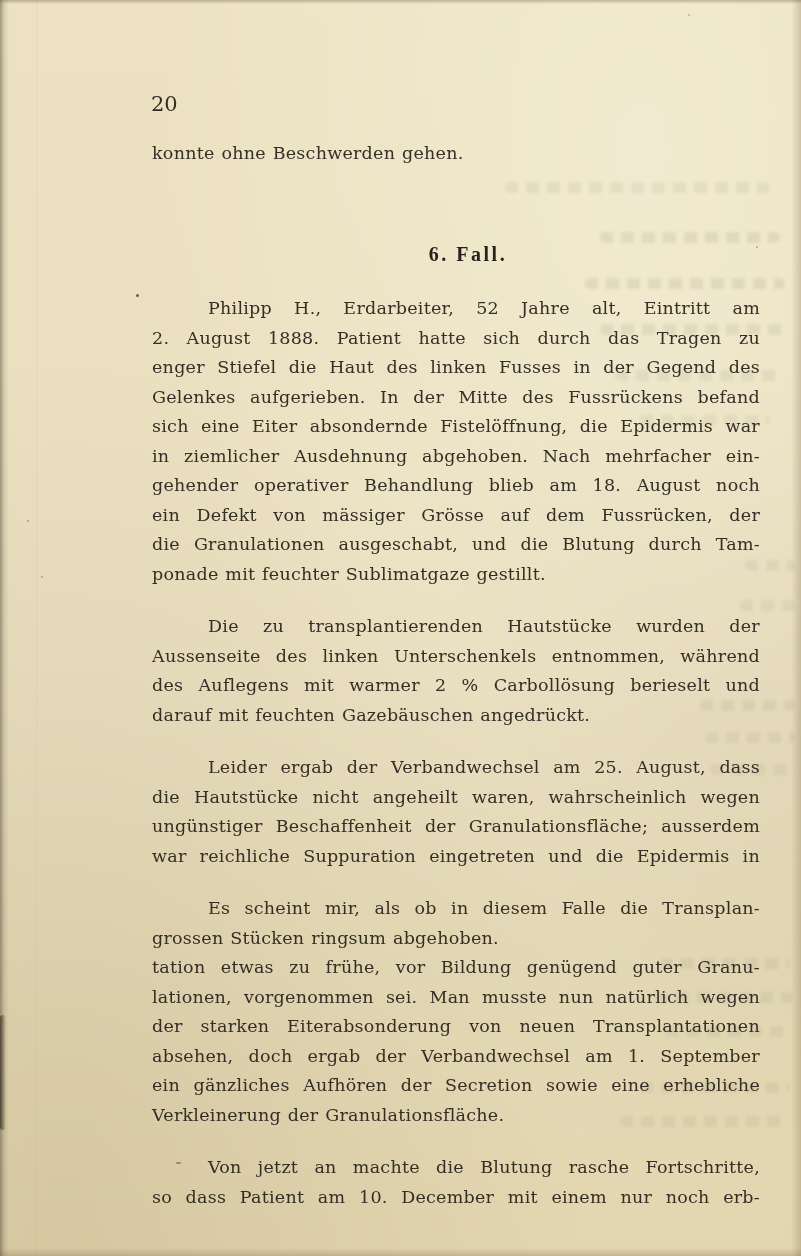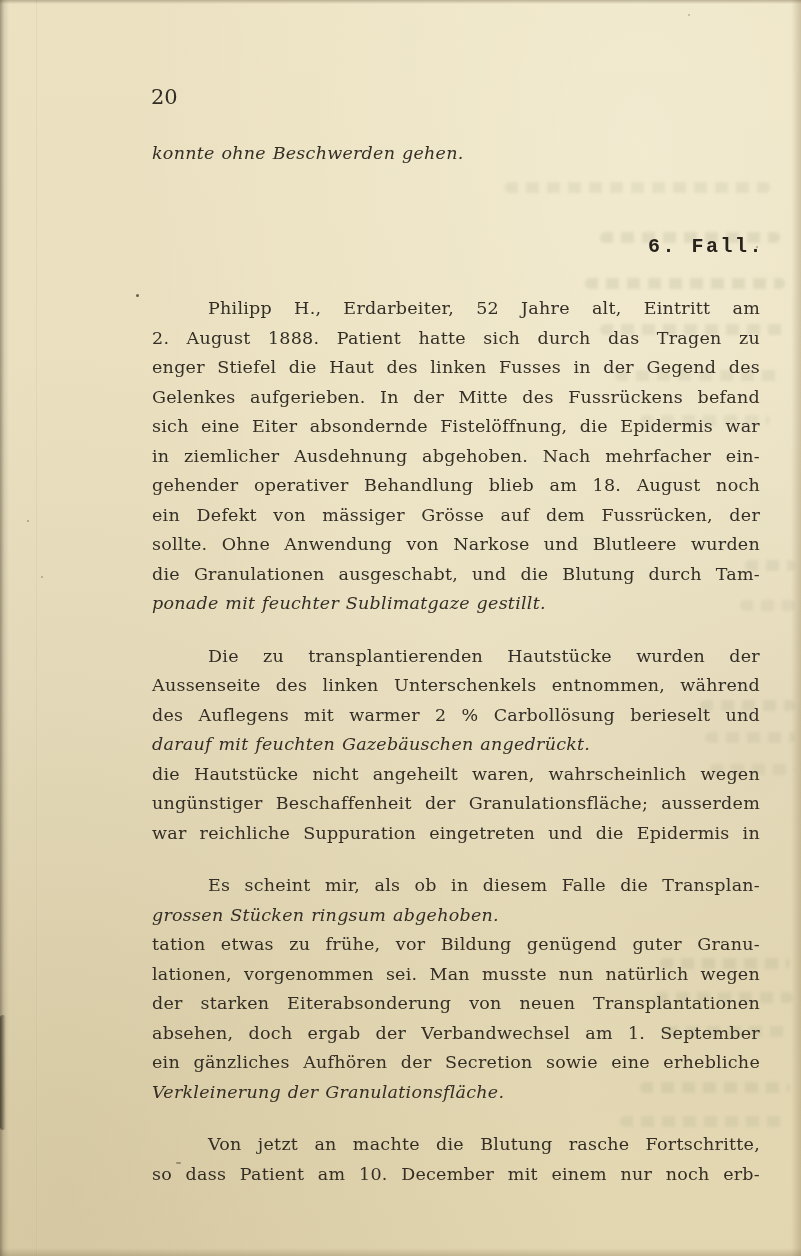--- a/index.html
+++ b/index.html
@@ -22,31 +22,31 @@
   .edge-top{position:absolute;left:0;top:0;width:100%;height:4px;
     background:linear-gradient(180deg, rgba(90,76,50,0.35), transparent);}
   .edge-right{position:absolute;right:0;top:0;width:10px;height:100%;
     background:linear-gradient(270deg, rgba(120,100,62,0.28), transparent);}
   .edge-bottom{position:absolute;left:0;bottom:0;width:100%;height:8px;
     background:linear-gradient(0deg, rgba(110,92,58,0.25), transparent);}
   .crease{position:absolute;left:36px;top:0;width:2px;height:100%;
     background:linear-gradient(90deg, rgba(120,100,66,0.10), rgba(255,250,235,0.12));}
 
   
-  .page-number{position:absolute;left:151px;top:85px;font-size:21px;color:rgba(40,35,27,0.95);}
+  .page-number{position:absolute;left:151px;top:92px;font-size:21px;color:rgba(40,35,27,0.95);}
   .column{position:absolute;left:152px;width:608px;color:rgba(42,37,29,0.95);
     font-size:17.5px;letter-spacing:0.25px;word-spacing:1px;}
   .intro{top:139px;}
-  .heading{position:absolute;left:152px;top:231px;width:608px;margin:4px;
-    text-align:right;font-family:Liberation Mono, monospace;
+  .heading{position:absolute;left:152px;top:231px;width:608px;margin:12px;
+    text-align:center;font-family:Liberation Serif, serif;
     font-weight:700;font-size:20px;letter-spacing:2.5px;color:rgba(32,28,22,0.97);}
   .bodytext{top:271px;}
   .line{height:29.5px;line-height:29.5px;text-align:justify;text-align-last:justify;
     white-space:normal;overflow:visible;}
-  .line.final{text-align-last:left;font-style:italic;}
+  .line.final{text-align-last:left;}
   .line.indent{text-indent:56px;margin-top:23px;}
 
   
   .bleed{position:absolute;height:11px;border-radius:5px;filter:blur(1.6px);
     background:repeating-linear-gradient(90deg, rgba(140,146,116,0.38) 0 13px, transparent 13px 21px);
     opacity:0.45;}
 
   
   .speck{position:absolute;background:rgba(60,50,35,0.75);border-radius:50%;}
 </style>
@@ -82,27 +82,27 @@
 
   <div class="column bodytext" id="body-block">
       <div class="line indent">Philipp H., Erdarbeiter, 52 Jahre alt, Eintritt am</div>
       <div class="line">2. August 1888.  Patient hatte sich durch das Tragen zu</div>
       <div class="line">enger Stiefel die Haut des linken Fusses in der Gegend des</div>
       <div class="line">Gelenkes aufgerieben.  In der Mitte des Fussrückens befand</div>
       <div class="line">sich eine Eiter absondernde Fistelöffnung, die Epidermis war</div>
       <div class="line">in ziemlicher Ausdehnung abgehoben.  Nach mehrfacher ein-</div>
       <div class="line">gehender operativer Behandlung blieb am 18. August noch</div>
       <div class="line">ein Defekt von mässiger Grösse auf dem Fussrücken, der</div>
-      <div class="line">sollte.  Ohne Anwendung von Narkose und Blutleere wurden</div>
       <div class="line">die Granulationen ausgeschabt, und die Blutung durch Tam-</div>
       <div class="line final">ponade mit feuchter Sublimatgaze gestillt.</div>
       <div class="line indent">Die zu transplantierenden Hautstücke wurden der</div>
       <div class="line">Aussenseite des linken Unterschenkels entnommen, während</div>
       <div class="line">des Auflegens mit warmer 2 % Carbollösung berieselt und</div>
       <div class="line final">darauf mit feuchten Gazebäuschen angedrückt.</div>
+      <div class="line indent">Leider ergab der Verbandwechsel am 25. August, dass</div>
       <div class="line">die Hautstücke nicht angeheilt waren, wahrscheinlich wegen</div>
       <div class="line">ungünstiger Beschaffenheit der Granulationsfläche; ausserdem</div>
       <div class="line">war reichliche Suppuration eingetreten und die Epidermis in</div>
       <div class="line indent">Es scheint mir, als ob in diesem Falle die Transplan-</div>
       <div class="line final">grossen Stücken ringsum abgehoben.</div>
       <div class="line">tation etwas zu frühe, vor Bildung genügend guter Granu-</div>
       <div class="line">lationen, vorgenommen sei. Man musste nun natürlich wegen</div>
       <div class="line">der starken Eiterabsonderung von neuen Transplantationen</div>
       <div class="line">absehen, doch ergab der Verbandwechsel am 1. September</div>
       <div class="line">ein gänzliches Aufhören der Secretion sowie eine erhebliche</div>

